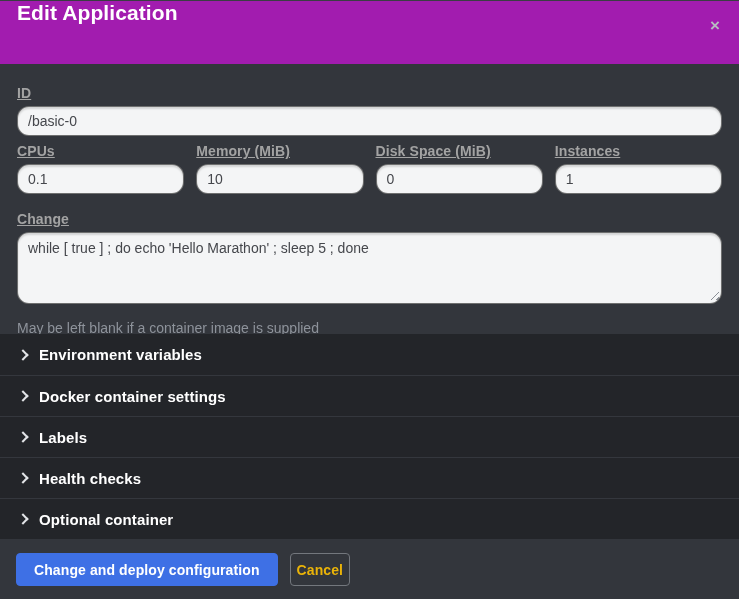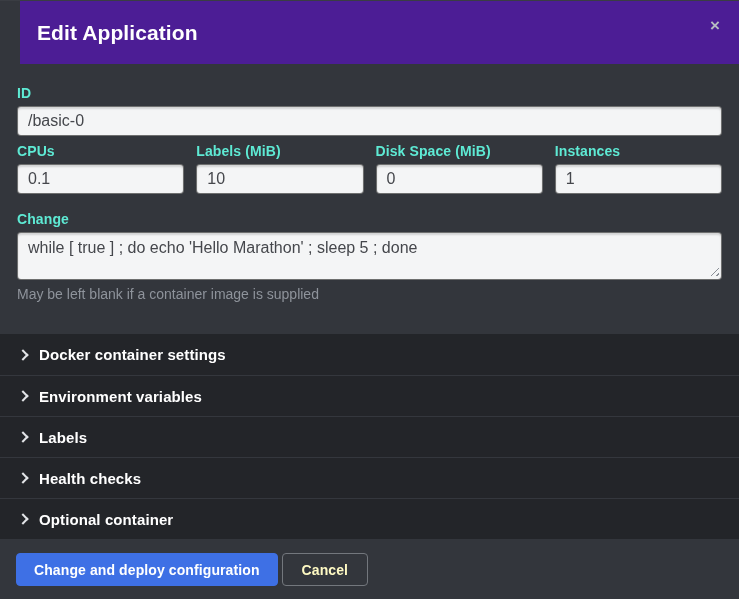--- a/index.html
+++ b/index.html
@@ -11,25 +11,24 @@
   }
   .modal {
     width: 739px; height: 599px;
     display: flex; flex-direction: column;
     background: #33363C;
     border-top: 1px solid #3A3D43;
   }
   
   .modal-header {
     height: 63px; flex: 0 0 63px;
-    background: #4c1d95;
-    display: flex; align-items: center;
+    background: #a21caf;
+    display: flex; align-items: flex-start;
     padding: 0 17px;
     position: relative;
-    margin-left: 20px;
   }
   .modal-title {
     color: #FFFFFF; font-size: 21px; font-weight: bold;
     letter-spacing: 0.1px;
   }
   .close-btn {
     position: absolute; top: 14px; right: 13px;
     width: 22px; height: 22px;
     background: none; border: none;
     color: #B7BBC1; font-size: 17px; font-weight: bold;
@@ -37,54 +36,54 @@
     cursor: pointer; font-family: "Liberation Sans", sans-serif;
   }
   
   .modal-body {
     flex: 0 0 270px; height: 270px;
     background: #33363C;
     padding: 21px 17px 10px 17px;
   }
   .field-label {
     display: block;
-    color: #5eead4; font-size: 14px; font-weight: bold;
-    margin-bottom: 5px; letter-spacing: 0.1px;
+    color: #a3a3a3; font-size: 14px; font-weight: bold;
+    margin-bottom: 5px; letter-spacing: 0.1px; text-decoration: underline;
   }
   .text-input {
     display: block; width: 100%; height: 30px;
     background: #F4F5F6;
     border: 1px solid rgba(0,0,0,0.55);
-    border-radius: 4px;
+    border-radius: 12px;
     box-shadow: inset 0 2px 2px rgba(0,0,0,0.14);
     padding: 0 10px;
     font-family: "Liberation Sans", sans-serif;
-    font-size: 16px; color: #45474C;
+    font-size: 14px; color: #45474C;
   }
   .field-row {
     display: grid;
     grid-template-columns: 1fr 1fr 1fr 1fr;
     grid-column-gap: 12px;
     margin-top: 7px;
   }
   .field-group-command { margin-top: 17px; }
   .textarea-wrap { position: relative; }
   textarea.text-input {
-    height: 48px; padding: 6px 10px;
+    height: 72px; padding: 6px 10px;
     resize: none; line-height: 18px;
   }
   .resize-handle {
     position: absolute; right: 3px; bottom: 4px;
     width: 10px; height: 10px;
     background: repeating-linear-gradient(135deg, #8B9097 0 1px, transparent 1px 4px);
     clip-path: polygon(100% 0, 100% 100%, 0 100%);
     pointer-events: none;
   }
   .help-text {
-    margin-top: 6px;
+    margin-top: 16px;
     color: #8E939B; font-size: 14px;
   }
   
   .accordion {
     flex: 0 0 205px; height: 205px;
     background: #232529;
     display: flex; flex-direction: column;
   }
   .accordion-row {
     flex: 1 1 41px;
@@ -119,22 +118,22 @@
     letter-spacing: 0.1px;
     cursor: pointer;
     display: inline-flex; align-items: center;
   }
   .btn-primary {
     background: #3E70E5; border: 1px solid #3E70E5;
     color: #FFFFFF; padding: 0 17px;
   }
   .btn-cancel {
     background: transparent; border: 1px solid #73777D;
-    color: #fef9c3; padding: 0 19px;
-    margin-left: 4px;
+    color: #eab308; padding: 0 6px;
+    margin-left: 12px;
   }
 </style>
 </head>
 <body>
 
 <div class="modal">
 
   <div class="modal-header">
     <div class="modal-title">Edit Application</div>
     <button class="close-btn">×</button>
@@ -146,21 +145,21 @@
       <label class="field-label">ID</label>
       <input class="text-input" type="text" value="/basic-0" style="">
     </div>
 
     <div class="field-row">
       <div class="field-group">
         <label class="field-label">CPUs</label>
         <input class="text-input" type="text" value="0.1" style="">
       </div>
       <div class="field-group">
-        <label class="field-label">Labels (MiB)</label>
+        <label class="field-label">Memory (MiB)</label>
         <input class="text-input" type="text" value="10" style="">
       </div>
       <div class="field-group">
         <label class="field-label">Disk Space (MiB)</label>
         <input class="text-input" type="text" value="0" style="">
       </div>
       <div class="field-group">
         <label class="field-label">Instances</label>
         <input class="text-input" type="text" value="1" style="">
       </div>
@@ -173,25 +172,25 @@
         <span class="resize-handle"></span>
       </div>
       <div class="help-text">May be left blank if a container image is supplied</div>
     </div>
 
   </div>
 
   <div class="accordion">
     <div class="accordion-row">
       <span class="chevron"></span>
+      <span class="accordion-label">Environment variables</span>
+    </div>
+    <div class="accordion-row">
+      <span class="chevron"></span>
       <span class="accordion-label">Docker container settings</span>
-    </div>
-    <div class="accordion-row">
-      <span class="chevron"></span>
-      <span class="accordion-label">Environment variables</span>
     </div>
     <div class="accordion-row">
       <span class="chevron"></span>
       <span class="accordion-label">Labels</span>
     </div>
     <div class="accordion-row">
       <span class="chevron"></span>
       <span class="accordion-label">Health checks</span>
     </div>
     <div class="accordion-row">

